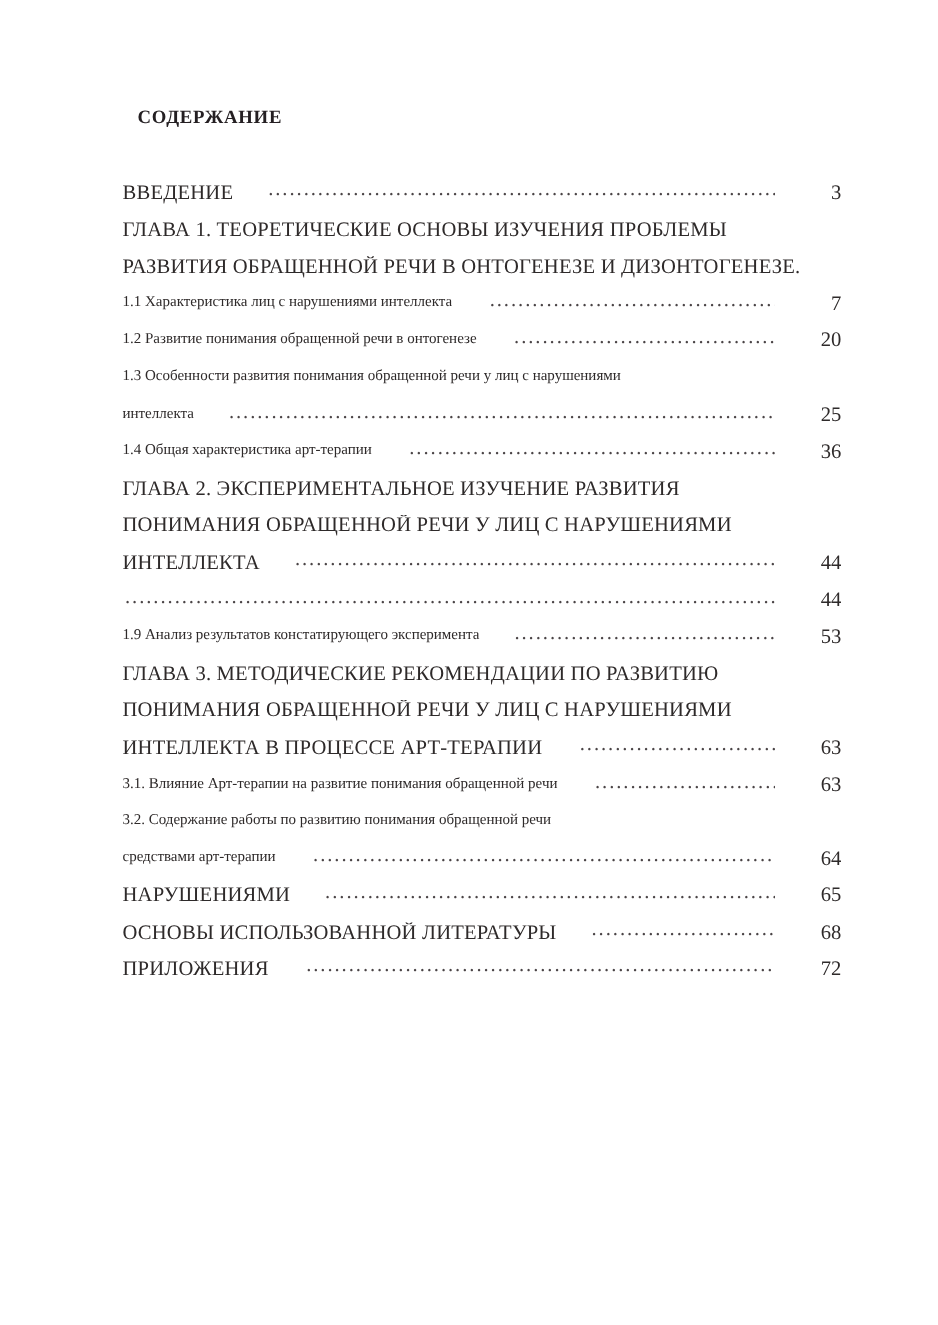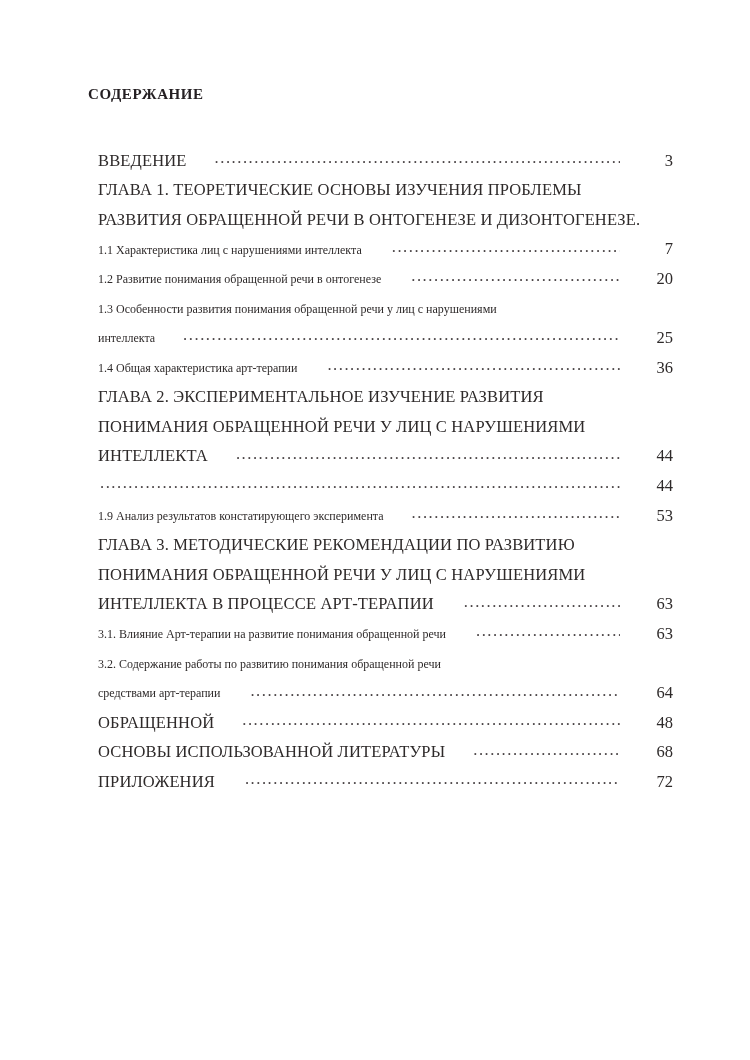--- a/index.html
+++ b/index.html
@@ -11,42 +11,42 @@
     position: relative;
     width: 750px;
     height: 1060px;
     background: #ffffff;
     overflow: hidden;
     font-family: "Liberation Serif", "DejaVu Serif", serif;
     color: #2e2a2a;
   }
   .toc-title {
     position: absolute;
-    left: 88px;
+    left: 110px;
     top: 86px;
     font-size: 15px;
     font-weight: bold;
     letter-spacing: 0.6px;
     color: #241f22;
   }
   .toc-body {
     position: absolute;
     left: 98px;
     top: 146px;
     width: 575px;
   }
   .entry {
     display: block;
     margin: 0;
     padding: 0;
   }
   
   .line {
     display: flex;
-    align-items: center;
+    align-items: flex-start;
     width: 100%;
     height: 29.6px;
     white-space: nowrap;
     overflow: hidden;
     gap: 28px;
   }
   .label {
     flex: 0 0 auto;
     font-size: 12px;
     line-height: 1;
@@ -197,23 +197,23 @@
           <span class="label">3.2. Содержание работы по развитию понимания обращенной речи</span>
         </div>
         <div class="line">
           <span class="label">средствами арт-терапии</span>
           <span class="leader"></span>
           <span class="pageno">64</span>
         </div>
       </div>
       <div class="entry">
         <div class="line">
-          <span class="label caps">ОБРАЩЕННОЙ</span>
-          <span class="leader tight"></span>
-          <span class="pageno">48</span>
+          <span class="label caps">НАРУШЕНИЯМИ</span>
+          <span class="leader tight"></span>
+          <span class="pageno">65</span>
         </div>
       </div>
       <div class="entry">
         <div class="line">
           <span class="label caps">ОСНОВЫ ИСПОЛЬЗОВАННОЙ ЛИТЕРАТУРЫ</span>
           <span class="leader tight"></span>
           <span class="pageno">68</span>
         </div>
       </div>
       <div class="entry">

